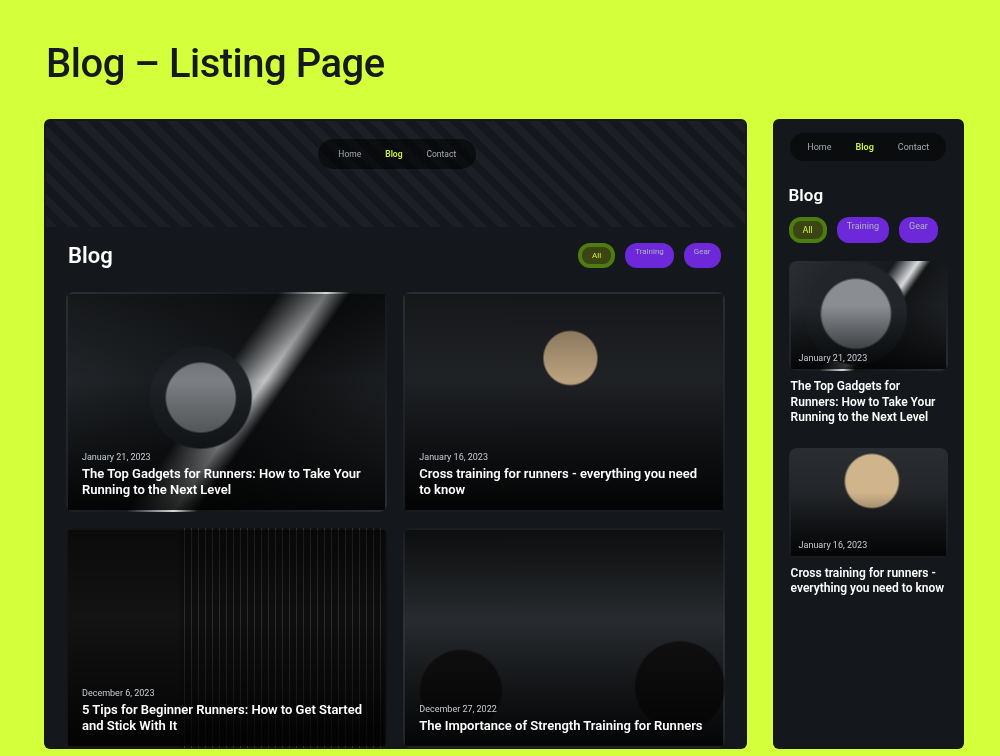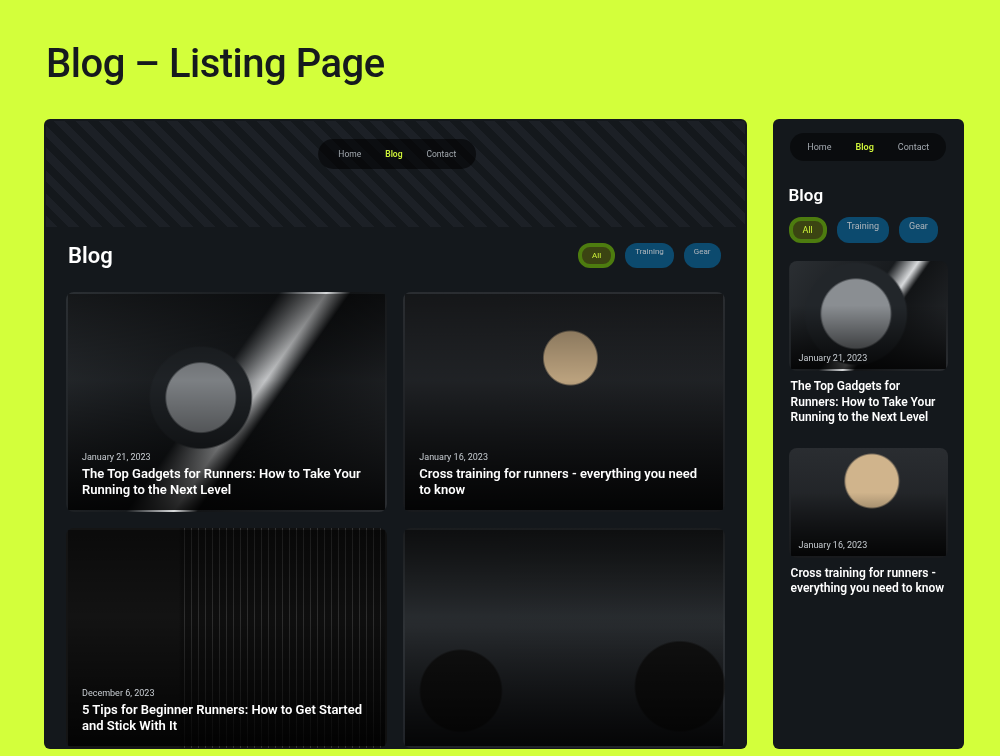--- a/index.html
+++ b/index.html
@@ -61,21 +61,21 @@
     display: flex;
     justify-content: space-between;
     align-items: center;
     padding: 10px 20px 6px;
   }
   .section-head h2 { font-size: 22px; font-weight: 600; }
   .filters { display: flex; gap: 6px; }
   .pill {
     font-size: 8px;
     color: #b0b6bc;
-    background: #0c4a6e;
+    background: #6d28d9;
     border-radius: 12px;
     padding: 4px 10px;
     cursor: pointer;
   }
   .pill.active {
     background: #3b4412;
     color: #cff43a;
     border: 4px solid #4d7c0f;
   }
 
@@ -193,20 +193,24 @@
       </div>
       <div class="card img-runner">
         <div class="overlay"></div>
         <div class="meta">
           <div class="date">December 6, 2023</div>
           <div class="title">5 Tips for Beginner Runners: How to Get Started and Stick With It</div>
         </div>
       </div>
       <div class="card img-strength">
         <div class="overlay"></div>
+        <div class="meta">
+          <div class="date">December 27, 2022</div>
+          <div class="title">The Importance of Strength Training for Runners</div>
+        </div>
       </div>
     </div>
   </div>
 
   <div class="panel mobile">
     <div class="m-nav">
       <span>Home</span>
       <span class="active">Blog</span>
       <span>Contact</span>
     </div>

